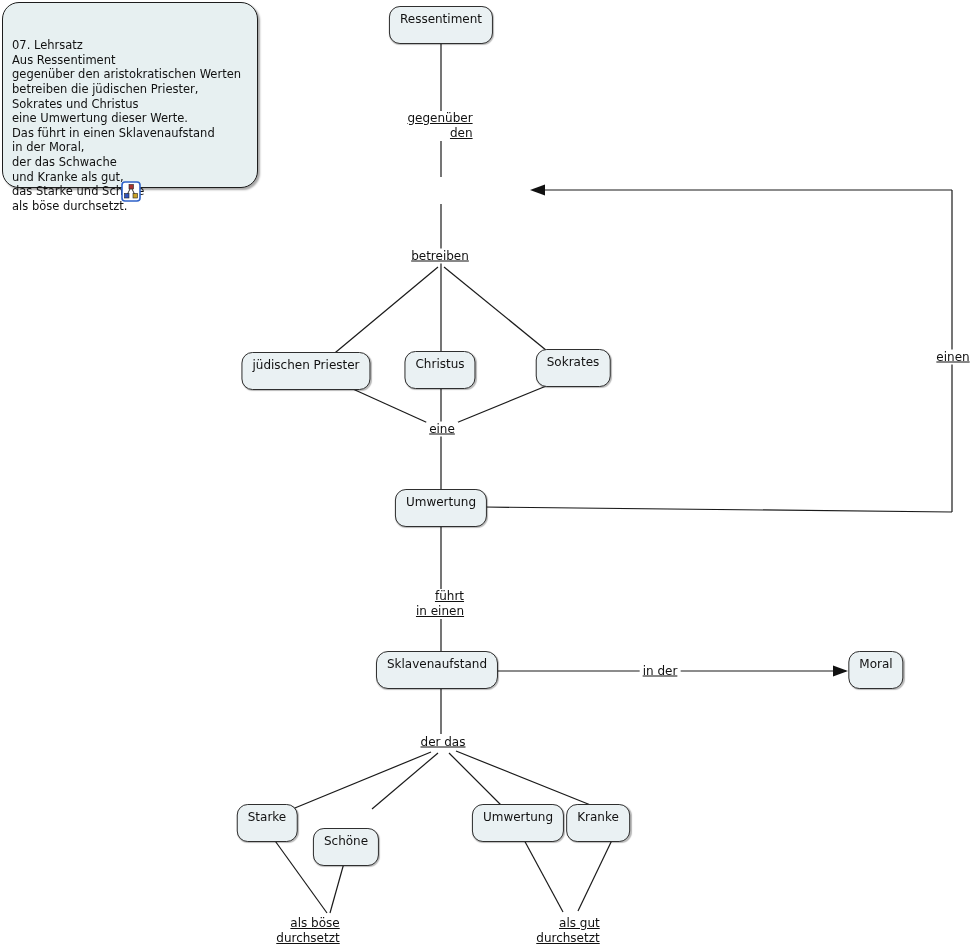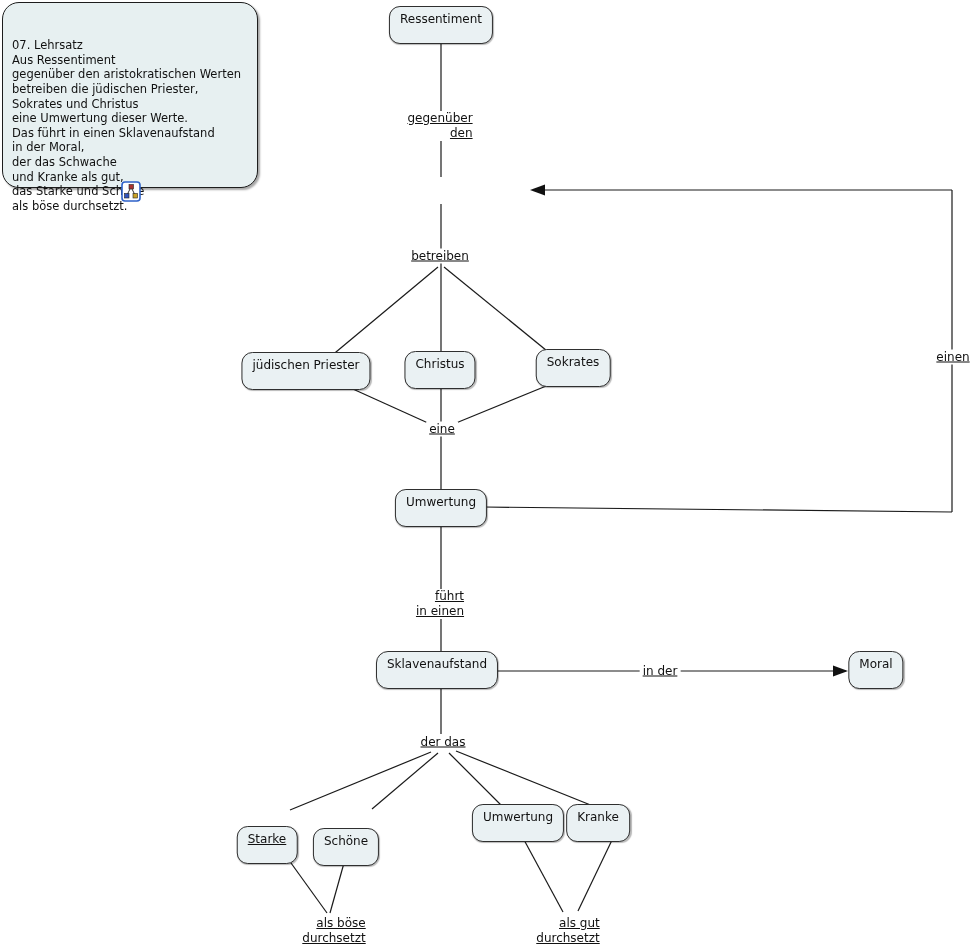--- a/index.html
+++ b/index.html
@@ -115,32 +115,32 @@
     </svg>
   </div>
 
   <div class="node" style="left:441px;top:25px;">Ressentiment</div>
   <div class="node" style="left:306px;top:371px;">jüdischen Priester</div>
   <div class="node" style="left:440px;top:370px;">Christus</div>
   <div class="node" style="left:573px;top:368px;">Sokrates</div>
   <div class="node" style="left:441px;top:508px;">Umwertung</div>
   <div class="node" style="left:437px;top:670px;border-radius:12px;">Sklavenaufstand</div>
   <div class="node" style="left:876px;top:670px;">Moral</div>
-  <div class="node" style="left:267px;top:845px;text-decoration:underline;">Starke</div>
+  <div class="node" style="left:267px;top:823px;">Starke</div>
   <div class="node" style="left:346px;top:823px;margin-top:24px;">Schöne</div>
   <div class="node" style="left:518px;top:823px;">Umwertung</div>
   <div class="node" style="left:598px;top:823px;">Kranke</div>
 
   <div class="link-label" style="left:440px;top:126px;">gegenüber
 den</div>
   <div class="link-label" style="left:440px;top:256px;">betreiben</div>
   <div class="link-label" style="left:442px;top:429px;">eine</div>
   <div class="link-label" style="left:440px;top:604px;">führt
 in einen</div>
   <div class="link-label" style="left:660px;top:671px;">in der</div>
   <div class="link-label" style="left:443px;top:742px;">der das</div>
-  <div class="link-label" style="left:334px;top:931px;">als böse
+  <div class="link-label" style="left:308px;top:931px;">als böse
 durchsetzt</div>
   <div class="link-label" style="left:568px;top:931px;">als gut
 durchsetzt</div>
   <div class="link-label" style="left:953px;top:357px;">einen</div>
 
 </div>
 
 </body></html>

